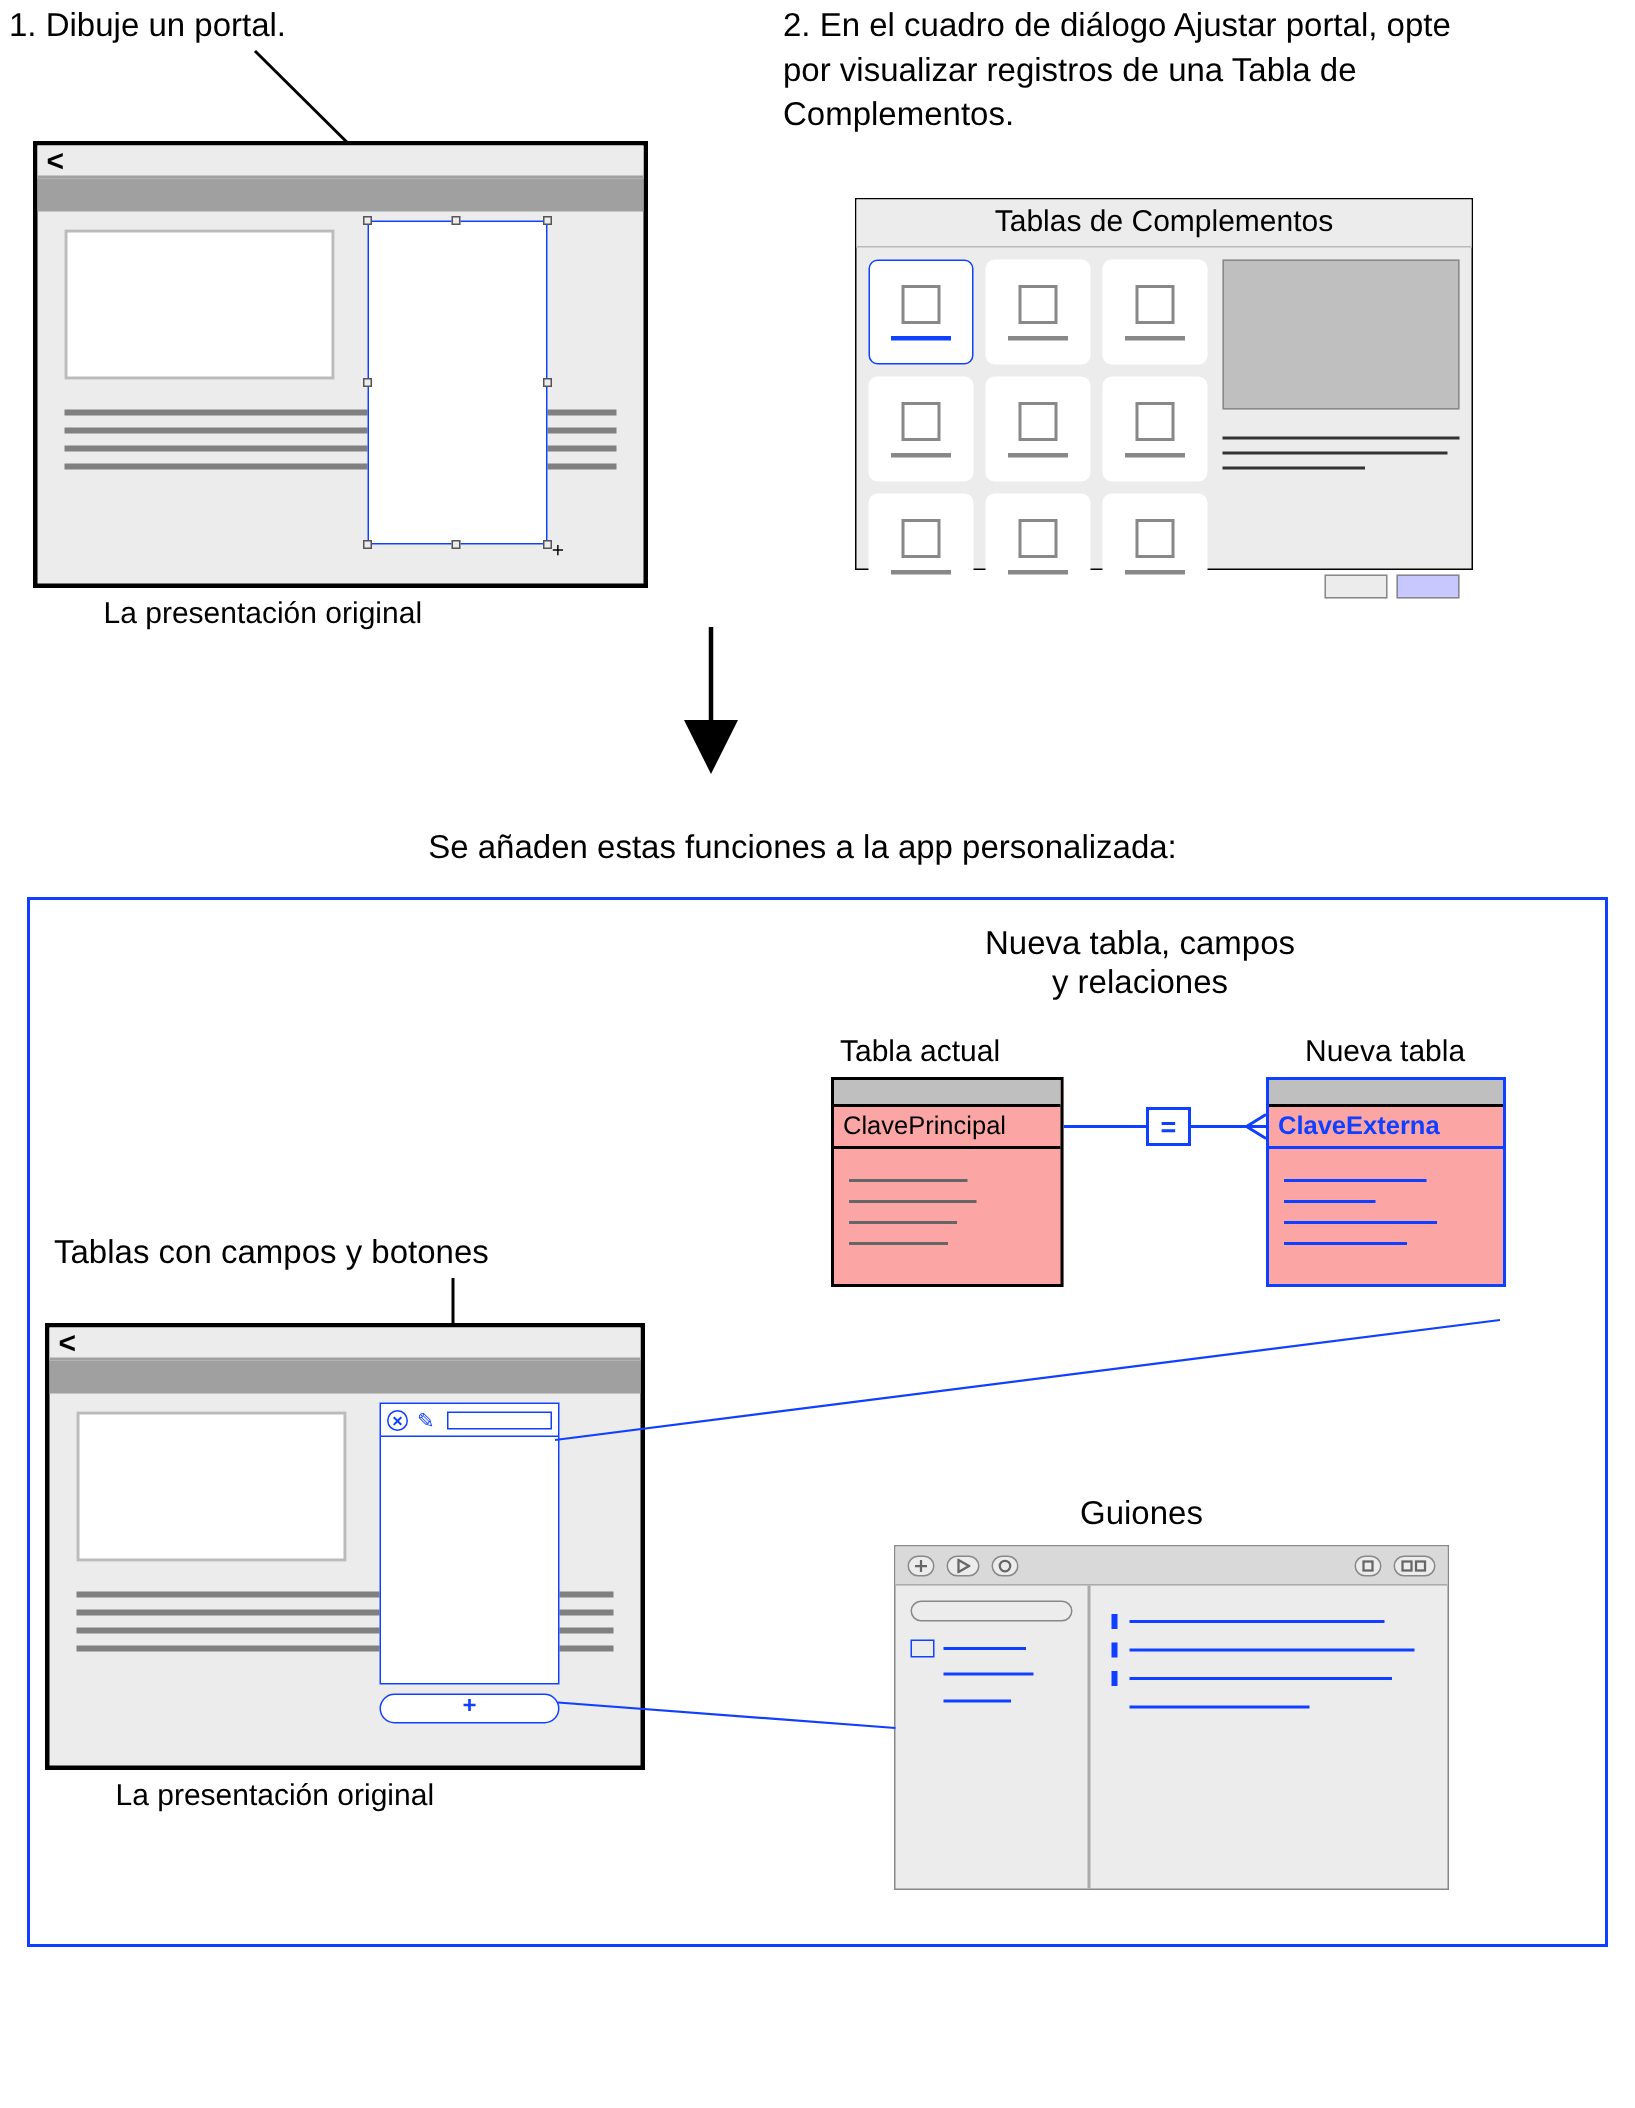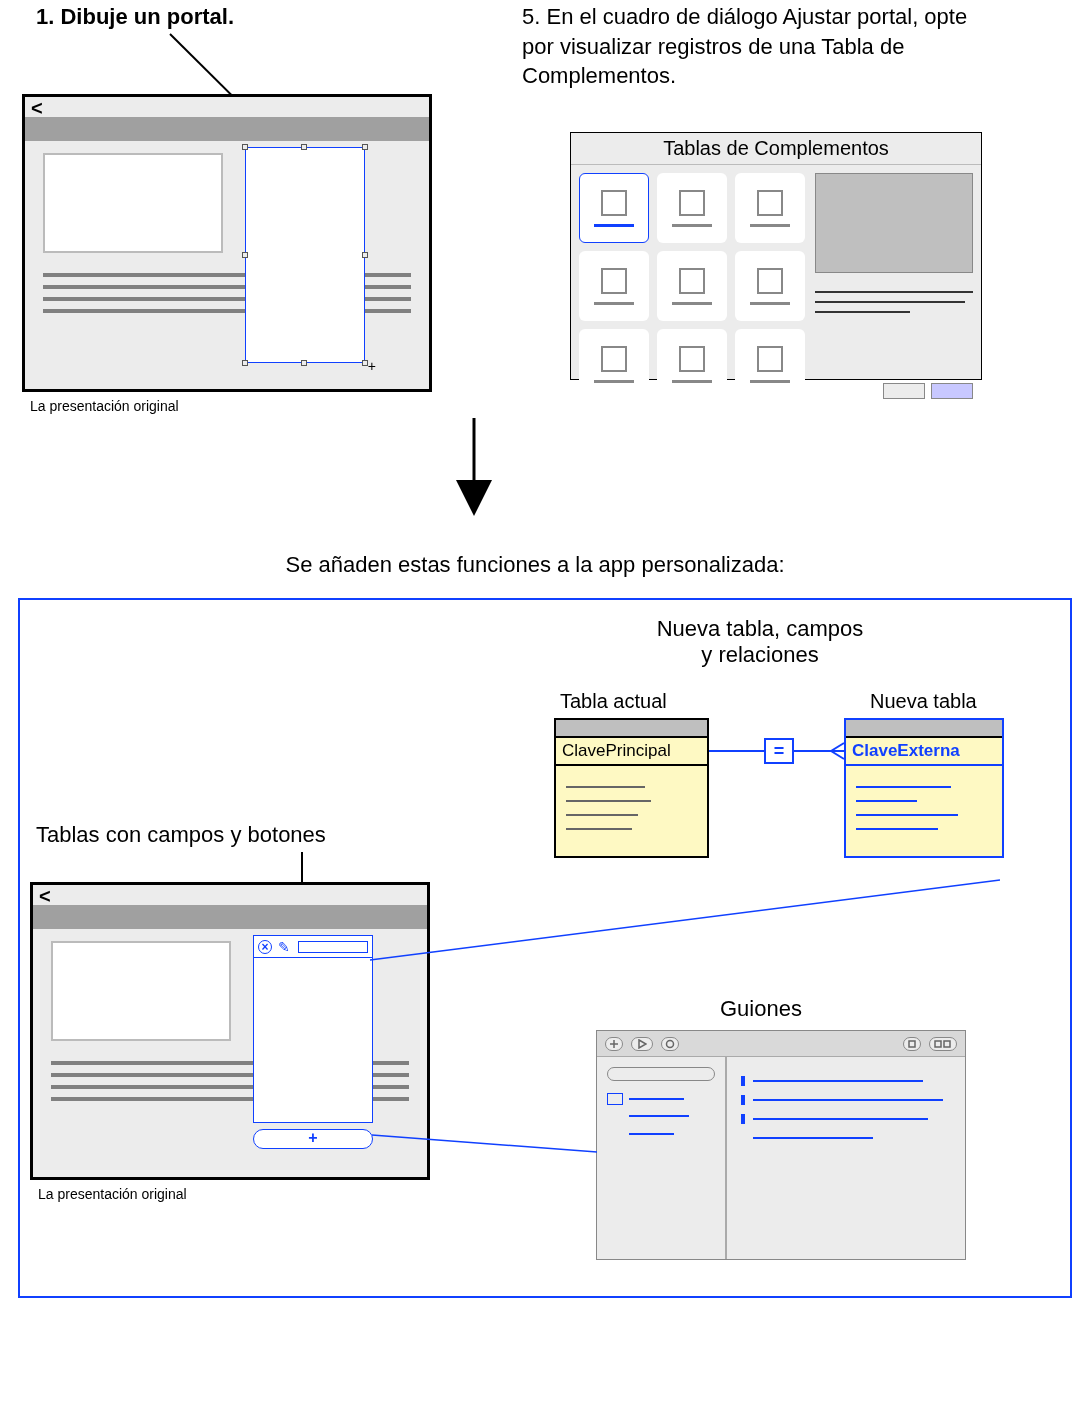--- a/index.html
+++ b/index.html
@@ -1,20 +1,20 @@
 <!DOCTYPE html>
 <html><head>
 <meta charset="utf-8">
 <style>
   body { margin:0; padding:0; font-family: Arial, Helvetica, sans-serif; background:#fff; color:#000; }
   * { box-sizing: border-box; }
   .canvas { position:relative; width:1090px; height:1405px; }
   .abs { position:absolute; }
   .step-text { font-size:22px; line-height:1.35; }
-  .caption { font-size:14px; }
+  .caption { font-size:20px;margin-left:39px; }
   .intro { font-size:22px; text-align:center; }
 
   
   .layout-window { border:3px solid #000; background:#ececec; }
   .layout-topstrip { height:22px; background:#ececec; border-bottom:2px solid #a0a0a0; padding-left:6px; font-size:20px; font-weight:bold; }
   .layout-band { height:22px; background:#a0a0a0; margin:0; }
   .layout-body { position:relative; padding:12px 18px 18px 18px; }
   .layout-img { width:180px; height:100px; background:#fff; border:2px solid #bbb; }
   .layout-lines { margin-top:20px; }
   .layout-lines div { height:4px; background:#808080; margin:8px 0; }
@@ -34,21 +34,21 @@
   .preview { flex:1; display:flex; flex-direction:column; }
   .preview-img { height:100px; background:#bfbfbf; border:1px solid #888; margin-bottom:10px; }
   .preview-lines div { height:2px; background:#333; margin:8px 0; }
   .preview-btns { margin-top:auto; display:flex; gap:6px; justify-content:flex-end; }
   .pbtn { width:42px; height:16px; border:1px solid #888; background:#ececec; }
   .pbtn.primary { background:#c8c8ff; }
 
   
   .blue-frame { border:2px solid #1040ff; }
 
-  .table-box { border:2px solid #000; background:#fef9c3; width:180px; }
+  .table-box { border:2px solid #000; background:#fca5a5; width:180px; }
   .table-box .hdr { background:#bfbfbf; height:18px; border-bottom:2px solid #000; }
   .table-box .key { border-bottom:2px solid #000; padding:3px 6px; font-size:17px; }
   .table-box .rows { padding:8px 10px 14px 10px; }
   .table-box .rows div { height:2px; background:#666; margin:12px 0; }
   .table-box.blue { border-color:#1040ff;font-weight:bold; }
   .table-box.blue .hdr { background:#bfbfbf; }
   .table-box.blue .key { color:#1040ff; border-bottom-color:#1040ff; }
   .table-box.blue .rows div { background:#1040ff; }
 
   .rel-op { border:2px solid #1040ff; color:#1040ff; font-weight:bold; font-size:18px; width:30px; height:26px; display:flex; align-items:center; justify-content:center; background:#fff; }
@@ -76,21 +76,21 @@
   .sc-right .tick { width:4px; height:10px; background:#1040ff; }
   .sc-right .sline { height:2px; background:#1040ff; }
 
   svg.connector { position:absolute; overflow:visible; pointer-events:none; }
 </style>
 </head>
 <body>
 
 <div class="canvas">
 
-  <div class="abs step-text" style="left:36px; top:2px; width:420px;font-weight:bold;">1. Dibuje un portal.</div>
+  <div class="abs step-text" style="left:6px; top:2px; width:420px;">1. Dibuje un portal.</div>
 
   <svg class="connector" style="left:160px; top:28px;" width="180" height="150">
     <defs>
         <marker id="ah1" markerWidth="10" markerHeight="10" refX="8" refY="3" orient="auto">
       <path d="M0,0 L9,3 L0,6 Z" fill="#000"></path>
         </marker>
       </defs>
     <line x1="10" y1="6" x2="135" y2="130" stroke="#000" stroke-width="2" marker-end="url(#ah1)"></line>
   </svg>
 
@@ -114,21 +114,21 @@
         <div class="handle" style="right:-4px; top:104px;"></div>
         <div class="handle" style="left:-4px; bottom:-4px;"></div>
         <div class="handle" style="left:55px; bottom:-4px;"></div>
         <div class="handle" style="right:-4px; bottom:-4px;"></div>
         <div class="abs" style="right:-12px; bottom:-12px; font-size:14px;">+</div>
       </div>
     </div>
   </div>
   <div class="abs caption" style="left:30px; top:398px;">La presentación original</div>
 
-  <div class="abs step-text" style="left:522px; top:2px; width:470px;">5. En el cuadro de diálogo Ajustar portal, opte por visualizar registros de una Tabla de Complementos.</div>
+  <div class="abs step-text" style="left:522px; top:2px; width:470px;">2. En el cuadro de diálogo Ajustar portal, opte por visualizar registros de una Tabla de Complementos.</div>
 
   <div class="abs dialog" style="left:570px; top:132px; width:412px; height:248px;">
     <div class="dialog-title">Tablas de Complementos</div>
     <div class="dialog-body">
       <div class="grid3">
         <div class="gcell sel">
             <div class="gsquare"></div>
             <div class="gbar"></div>
           </div>
         <div class="gcell">

